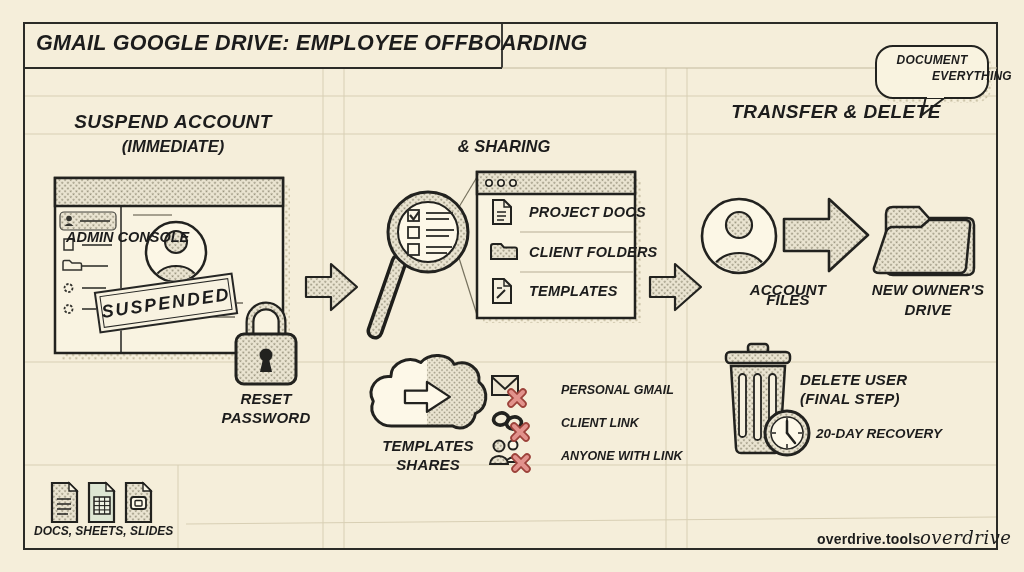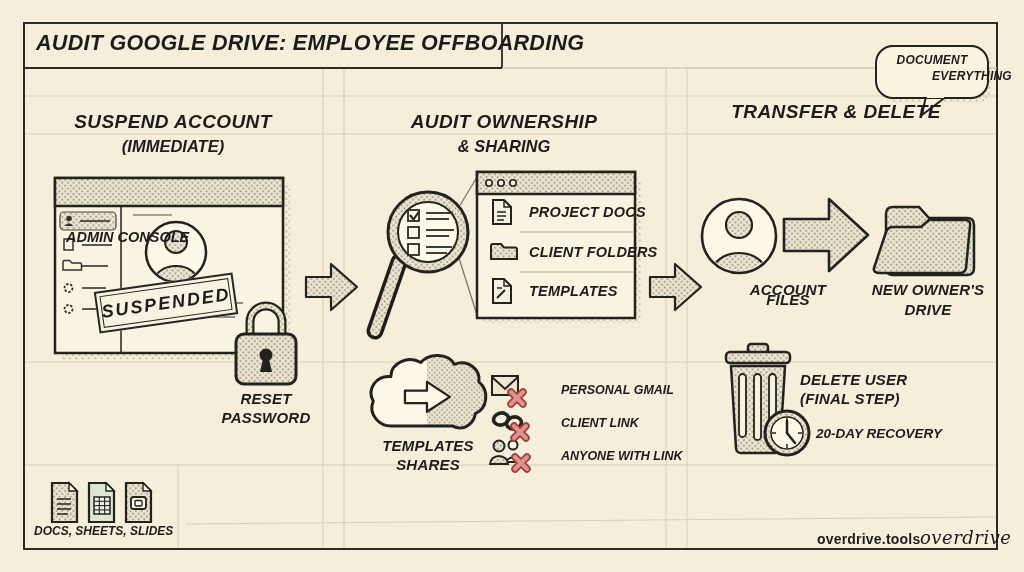--- a/index.html
+++ b/index.html
@@ -275,29 +275,28 @@
       </g>
     </g>
     <g>
       <path d="M 126,483 h 17 l 8,8 v 31 h -25 z" fill="url(#ht)" stroke="#22221f" stroke-width="2.2"></path>
       <path d="M 143,483 l 8,8 h -8 z" fill="#fdf8e8" stroke="#22221f" stroke-width="1.4"></path>
       <rect x="131" y="497" width="15" height="12" rx="2.5" fill="#fdf8e8" stroke="#22221f" stroke-width="1.8"></rect>
       <rect x="135" y="500.5" width="7" height="5.5" rx="1" fill="none" stroke="#22221f" stroke-width="1.4"></rect>
     </g>
   </svg>
 
-  <div class="t title abs" style="left:36px;top:31px;">AUDIT GOOGLE DRIVE: EMPLOYEE OFFBOARDING</div>
+  <div class="t title abs" style="left:36px;top:31px;">GMAIL GOOGLE DRIVE: EMPLOYEE OFFBOARDING</div>
 
   <div class="t bub cx" style="left:932px;top:53px;">DOCUMENT</div>
   <div class="t bub cx" style="left:932px;top:69px;margin-left:40px;">EVERYTHING</div>
 
   <div class="t h1 cx" style="left:173px;top:111px;">SUSPEND ACCOUNT</div>
   <div class="t h2 cx" style="left:173px;top:137px;">(IMMEDIATE)</div>
 
-  <div class="t h1 cx" style="left:504px;top:111px;">AUDIT OWNERSHIP</div>
   <div class="t h2 cx" style="left:504px;top:137px;">&amp; SHARING</div>
 
   <div class="t h1 cx" style="left:836px;top:101px;">TRANSFER &amp; DELETE</div>
 
   <div class="t" style="left:66px;top:183px;font-size:14.5px;margin-top:46px;">ADMIN CONSOLE</div>
 
   <div class="stamp">
     <div class="stamp-inner">
       <span class="stamp-txt">SUSPENDED</span>
     </div>

